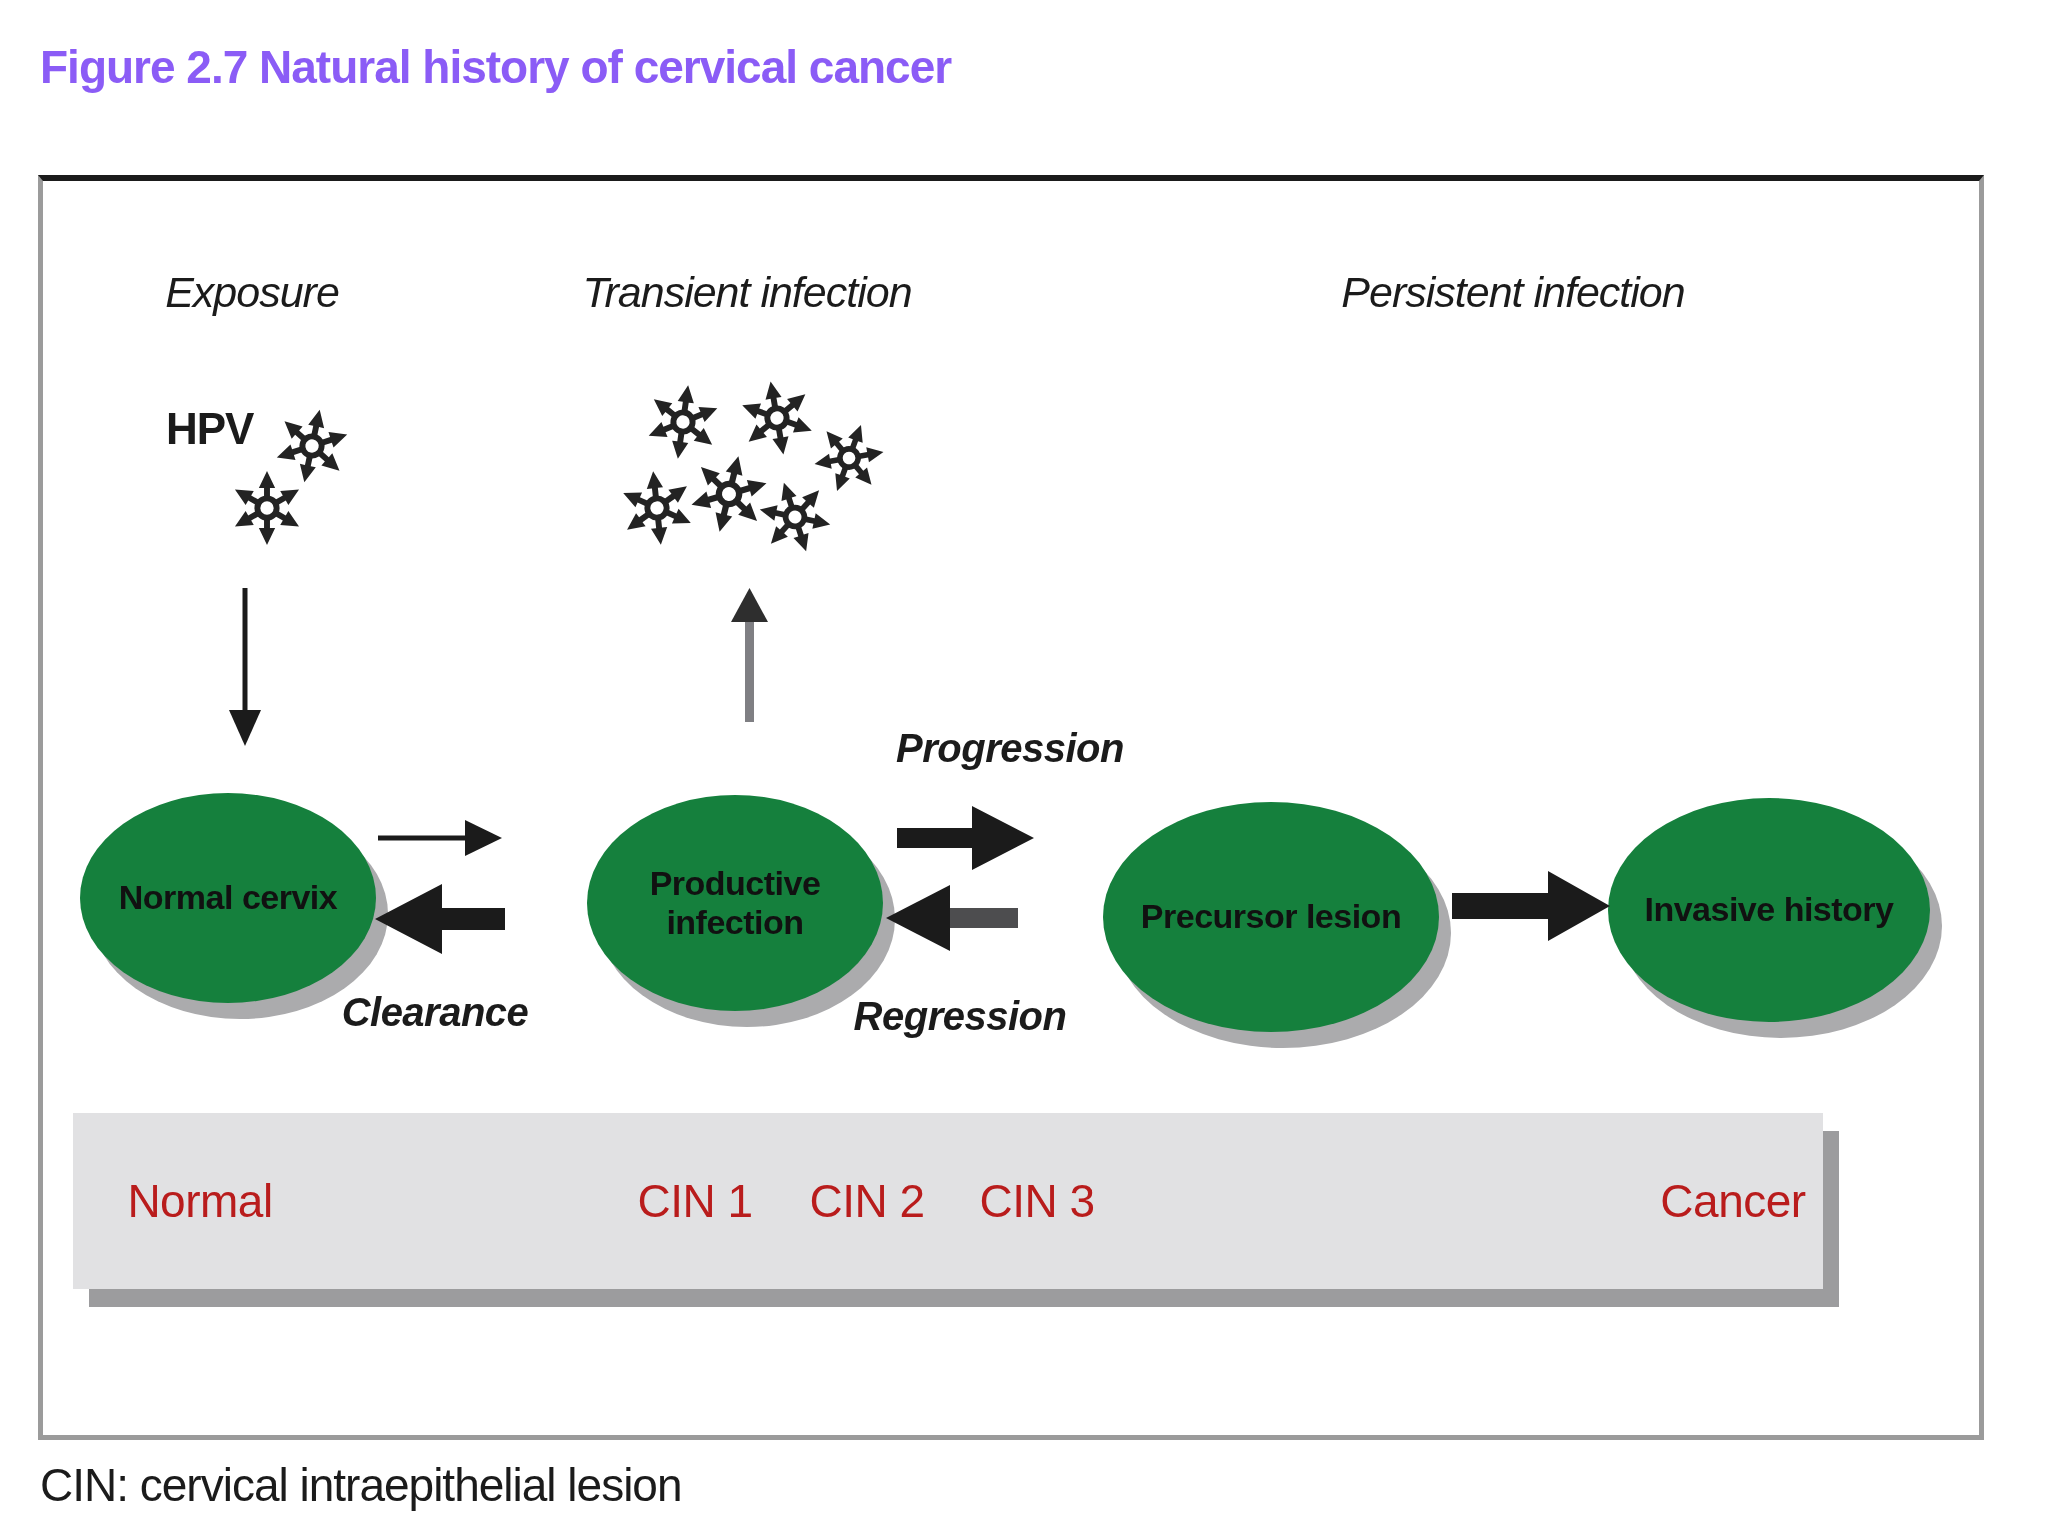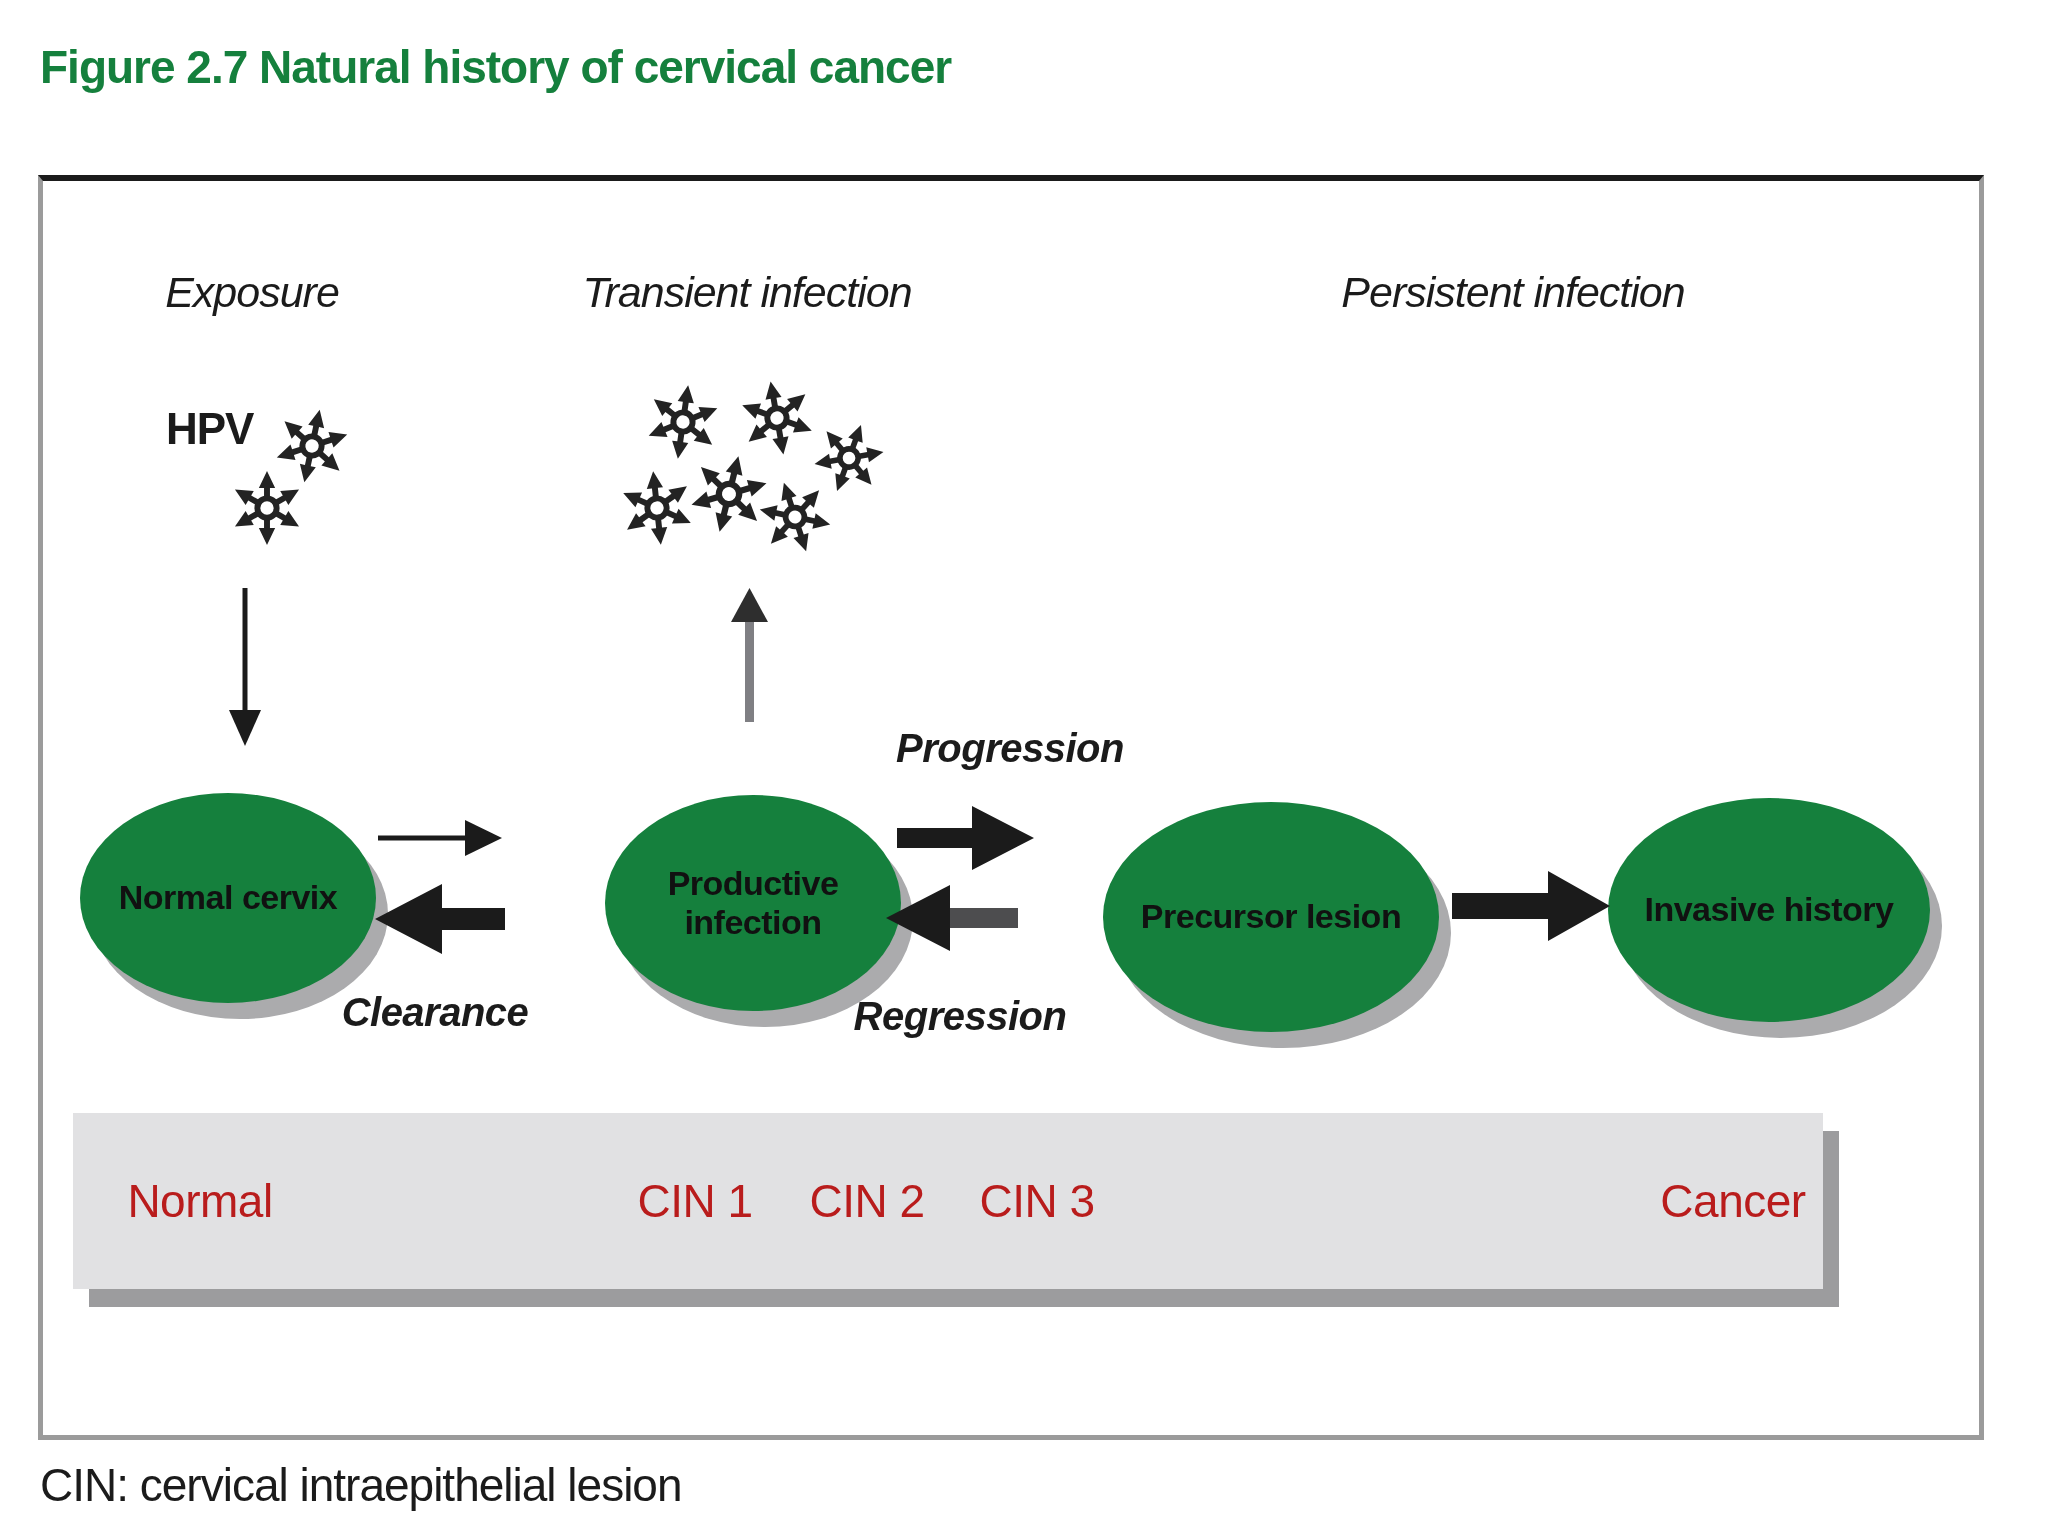--- a/index.html
+++ b/index.html
@@ -1,33 +1,33 @@
 <!DOCTYPE html>
 <html><head>
 <meta charset="utf-8">
 <style>
   html,body{margin:0;padding:0;background:#ffffff;}
   .page{position:relative;width:2048px;height:1536px;background:#ffffff;overflow:hidden;
         font-family:"Liberation Sans", sans-serif;color:#1b1b1b;}
   .abs{position:absolute;}
 
-  .fig-title{left:40px;top:40px;font-size:46px;font-weight:700;letter-spacing:-1px;color:#15803d;}
+  .fig-title{left:40px;top:40px;font-size:46px;font-weight:700;letter-spacing:-1px;color:#8b5cf6;}
 
   .fig-box{left:38px;top:175px;width:1936px;height:1254px;background:#ffffff;
            border-top:6px solid #1b1b1b;border-left:5px solid #9b9b9b;
            border-right:5px solid #9b9b9b;border-bottom:5px solid #9b9b9b;}
 
   .phase-label{top:268px;font-size:43px;font-style:italic;font-weight:400;text-align:center;letter-spacing:-1px;}
   .hpv-label{left:166px;top:404px;font-size:44px;font-weight:700;letter-spacing:-1px;}
 
   .node{background:#15803d;border-radius:50%;box-shadow:12px 16px 0 #ababad;
         display:flex;align-items:center;justify-content:center;text-align:center;
         font-size:34px;font-weight:700;letter-spacing:-0.5px;line-height:1.15;color:#111;}
   .node-1{left:80px;top:793px;width:296px;height:210px;padding:0 30px;box-sizing:border-box;}
-  .node-2{left:605px;top:795px;width:296px;height:216px;padding:0 48px;box-sizing:border-box;align-items:center;}
+  .node-2{left:587px;top:795px;width:296px;height:216px;padding:0 48px;box-sizing:border-box;align-items:center;}
   .node-3{left:1103px;top:802px;width:336px;height:230px;padding:0 28px;box-sizing:border-box;}
   .node-4{left:1608px;top:798px;width:322px;height:224px;padding:0 28px;box-sizing:border-box;}
 
   .arrow-label{font-size:40px;font-style:italic;font-weight:700;text-align:center;letter-spacing:-0.5px;}
   .lbl-clearance{left:285px;top:990px;width:300px;}
   .lbl-progression{left:860px;top:726px;width:300px;}
   .lbl-regression{left:810px;top:994px;width:300px;}
 
   .stage-bar{left:73px;top:1113px;width:1750px;height:176px;background:#e1e1e3;
              box-shadow:16px 18px 0 #9c9c9e;}

